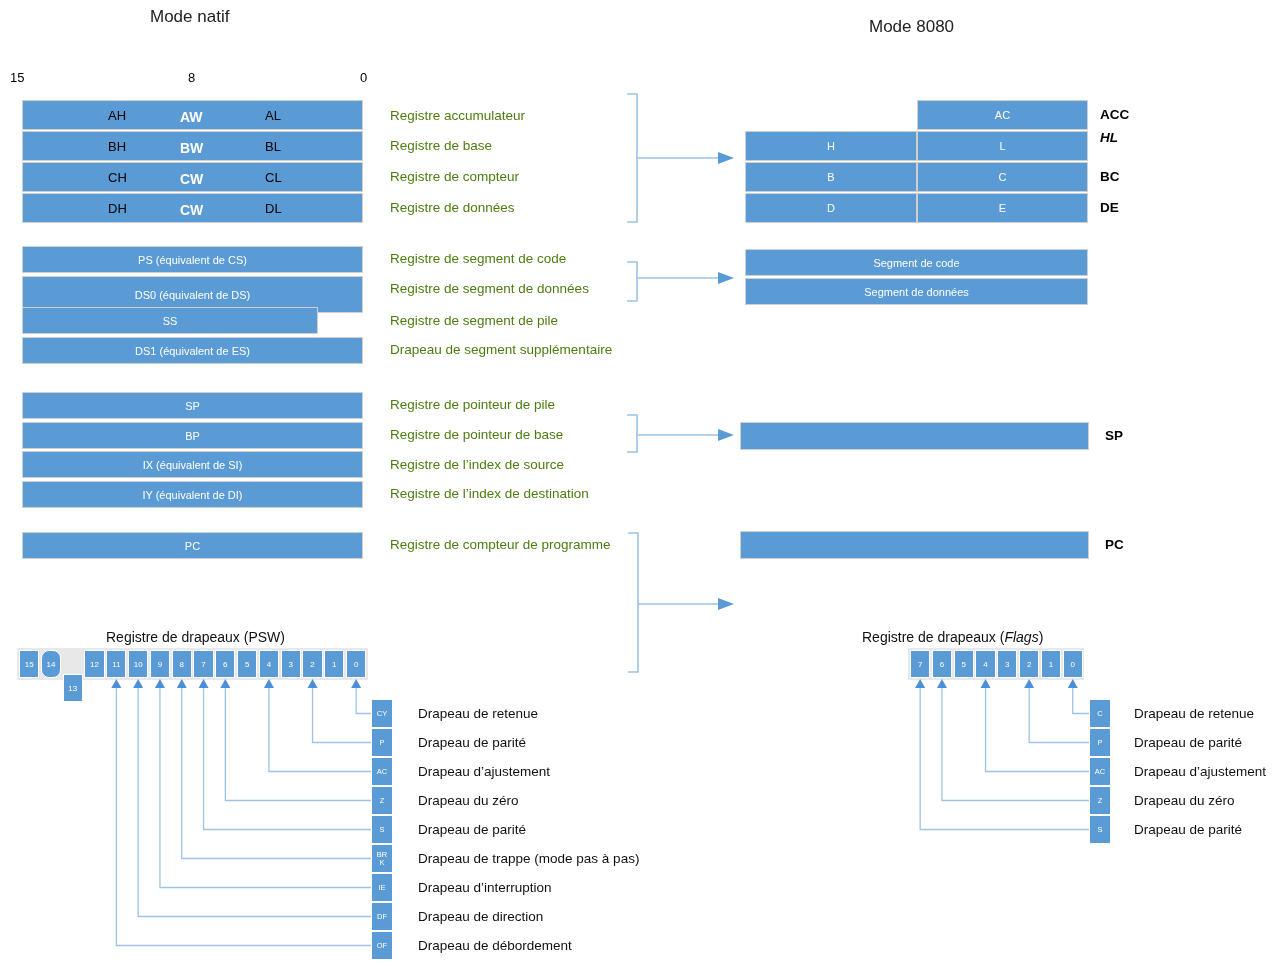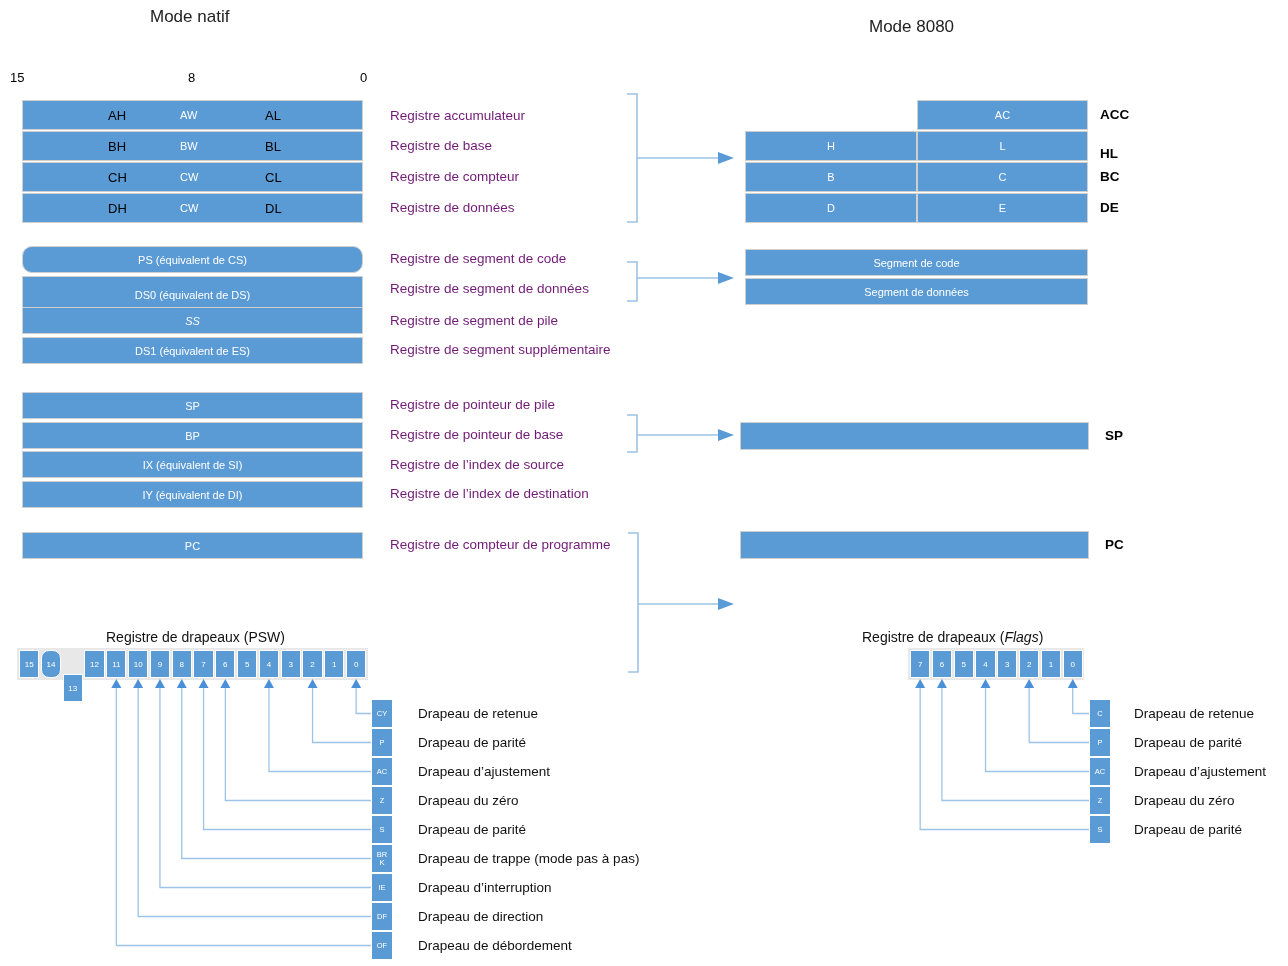--- a/index.html
+++ b/index.html
@@ -27,24 +27,24 @@
     box-sizing:border-box;
     display:flex;align-items:center;justify-content:center;
     color:#ffffff;
     font-size:11px;
     white-space:nowrap;
   }
   .half-lbl{
     position:absolute;font-size:13px;color:#000;
     pointer-events:none;
   }
-  .half-lbl.white{color:#ffffff;font-size:11px;}
-
-  
-  .desc{font-size:13.5px;color:#701a75;white-space:nowrap;}
+  .half-lbl.white{color:#ffffff;font-size:14px;font-weight:bold;}
+
+  
+  .desc{font-size:13.5px;color:#4d7c0f;white-space:nowrap;}
 
   
   .rlabel{font-size:13.5px;color:#000;font-weight:bold;white-space:nowrap;}
 
   
   .flagtitle{font-size:14px;color:#111;white-space:nowrap;}
   .flagtitle i{font-style:italic;}
 
   
   .bitbox{
@@ -93,49 +93,49 @@
 <div class="abs reg" style="left:22px;top:193px;width:341px;height:30px;"></div>
 <div class="abs half-lbl" style="left:108px;top:201px;">DH</div>
 <div class="abs half-lbl white" style="left:180px;top:202px;">CW</div>
 <div class="abs half-lbl" style="left:265px;top:201px;">DL</div>
 
 <div class="abs desc" style="left:390px;top:108px;">Registre accumulateur</div>
 <div class="abs desc" style="left:390px;top:138px;">Registre de base</div>
 <div class="abs desc" style="left:390px;top:169px;">Registre de compteur</div>
 <div class="abs desc" style="left:390px;top:200px;">Registre de données</div>
 
-<div class="abs reg" style="left:22px;top:246px;width:341px;height:27px;border-radius:10px;">PS (équivalent de CS)</div>
+<div class="abs reg" style="left:22px;top:246px;width:341px;height:27px;">PS (équivalent de CS)</div>
 <div class="abs reg" style="left:22px;top:276px;width:341px;height:37px;">DS0 (équivalent de DS)</div>
-<div class="abs reg" style="left:22px;top:307px;width:341px;height:27px;font-style:italic;">SS</div>
+<div class="abs reg" style="left:22px;top:307px;width:296px;height:27px;">SS</div>
 <div class="abs reg" style="left:22px;top:337px;width:341px;height:27px;">DS1 (équivalent de ES)</div>
 
 <div class="abs desc" style="left:390px;top:251px;">Registre de segment de code</div>
 <div class="abs desc" style="left:390px;top:281px;">Registre de segment de données</div>
 <div class="abs desc" style="left:390px;top:313px;">Registre de segment de pile</div>
-<div class="abs desc" style="left:390px;top:342px;">Registre de segment supplémentaire</div>
+<div class="abs desc" style="left:390px;top:342px;">Drapeau de segment supplémentaire</div>
 
 <div class="abs reg" style="left:22px;top:392px;width:341px;height:27px;">SP</div>
 <div class="abs reg" style="left:22px;top:422px;width:341px;height:27px;">BP</div>
 <div class="abs reg" style="left:22px;top:451px;width:341px;height:27px;">IX (équivalent de SI)</div>
 <div class="abs reg" style="left:22px;top:481px;width:341px;height:27px;">IY (équivalent de DI)</div>
 
 <div class="abs desc" style="left:390px;top:397px;">Registre de pointeur de pile</div>
 <div class="abs desc" style="left:390px;top:427px;">Registre de pointeur de base</div>
 <div class="abs desc" style="left:390px;top:457px;">Registre de l’index de source</div>
 <div class="abs desc" style="left:390px;top:486px;">Registre de l’index de destination</div>
 
 <div class="abs reg" style="left:22px;top:532px;width:341px;height:27px;">PC</div>
 <div class="abs desc" style="left:390px;top:537px;">Registre de compteur de programme</div>
 
 <div class="abs reg" style="left:917px;top:100px;width:171px;height:30px;">AC</div>
 <div class="abs rlabel" style="left:1100px;top:107px;">ACC</div>
 
 <div class="abs reg" style="left:745px;top:131px;width:172px;height:30px;">H</div>
 <div class="abs reg" style="left:917px;top:131px;width:171px;height:30px;">L</div>
-<div class="abs rlabel" style="left:1100px;top:146px;">HL</div>
+<div class="abs rlabel" style="left:1100px;top:130px;font-style:italic;">HL</div>
 
 <div class="abs reg" style="left:745px;top:162px;width:172px;height:30px;">B</div>
 <div class="abs reg" style="left:917px;top:162px;width:171px;height:30px;">C</div>
 <div class="abs rlabel" style="left:1100px;top:169px;">BC</div>
 
 <div class="abs reg" style="left:745px;top:193px;width:172px;height:30px;">D</div>
 <div class="abs reg" style="left:917px;top:193px;width:171px;height:30px;">E</div>
 <div class="abs rlabel" style="left:1100px;top:200px;">DE</div>
 
 <div class="abs reg" style="left:745px;top:249px;width:343px;height:27px;">Segment de code</div>

